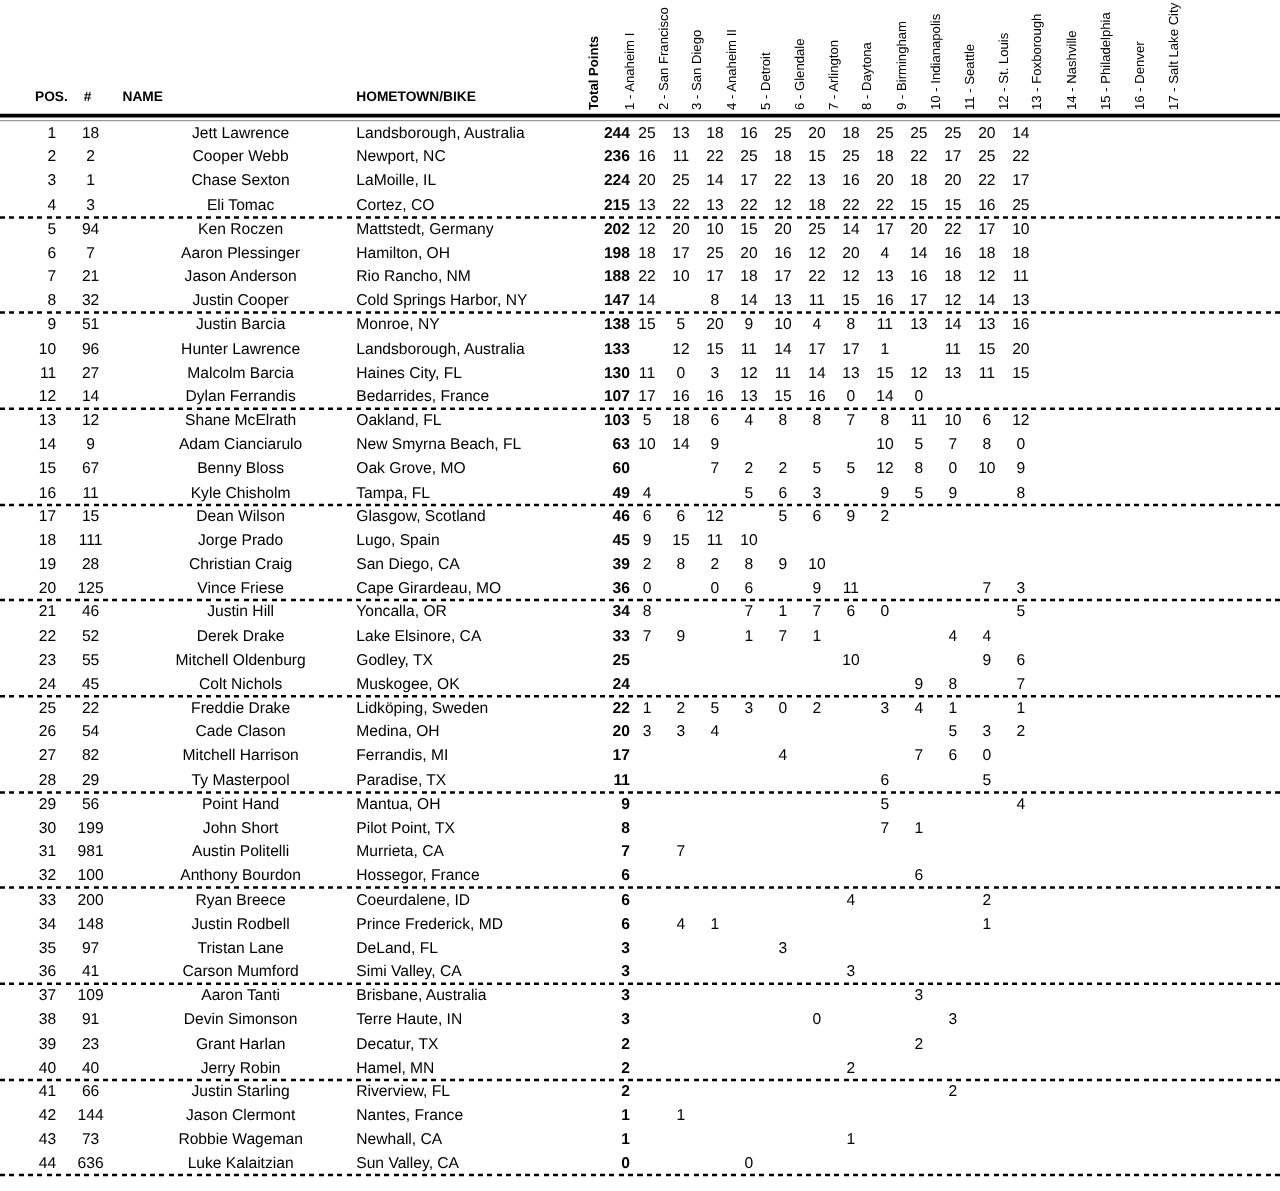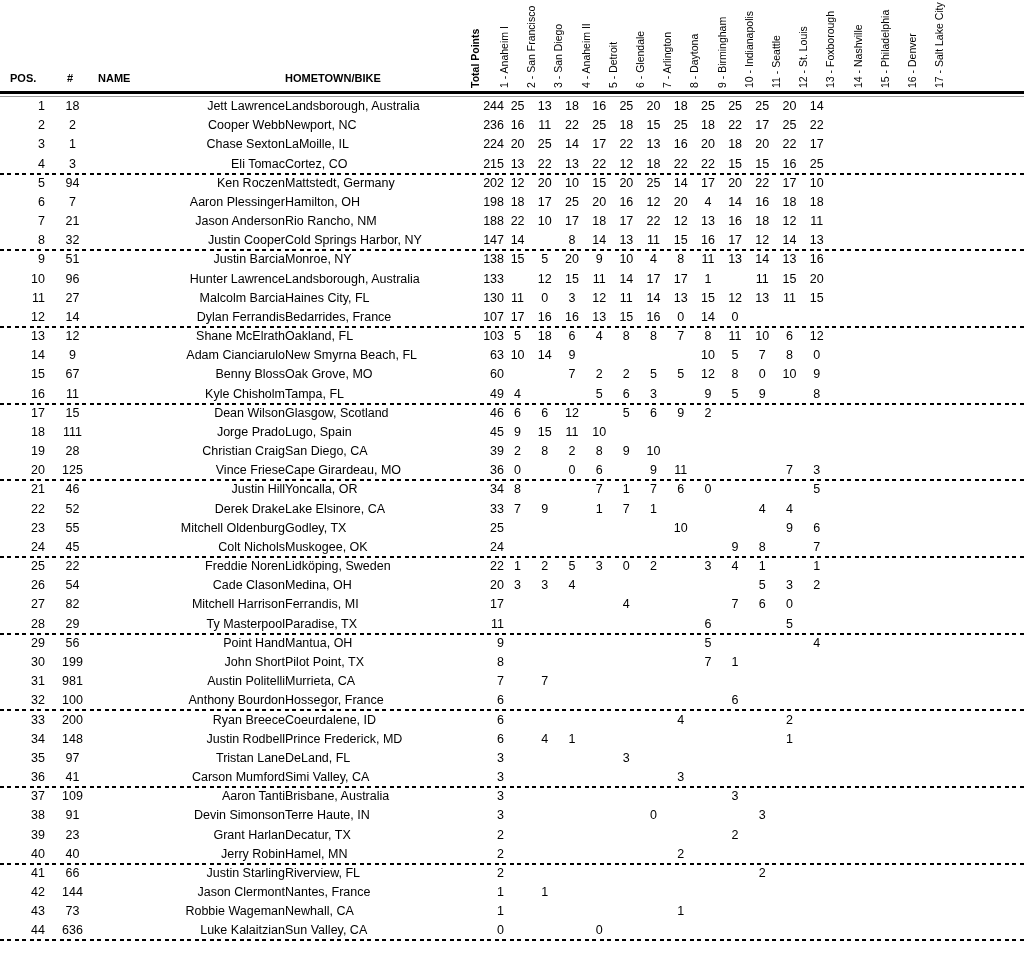--- a/index.html
+++ b/index.html
@@ -23,36 +23,36 @@
   table.standings{
     position:absolute;left:0;top:97px;width:1024px;
     border-collapse:collapse;table-layout:fixed;
   }
   table.standings td{
     padding:0;height:19.17px;line-height:19.17px;
     white-space:nowrap;overflow:hidden;font-size:12.5px;
   }
   td.pos{text-align:right;padding-right:7px;font-size:13px;}
   td.num{text-align:center;font-size:13px;}
-  td.name{text-align:right;font-size:13.5px;}
+  td.name{text-align:center;font-size:13.5px;}
   td.hometown{text-align:left;font-size:10px;}
-  td.total{text-align:right;padding-right:7px;font-size:13px;font-weight:normal;}
+  td.total{text-align:right;padding-right:7px;font-size:13px;font-weight:bold;}
   td.round{text-align:center;font-size:12.5px;}
   
   .dash{
     position:absolute;left:0;width:1024px;height:2px;pointer-events:none;
     background:repeating-linear-gradient(90deg,#000 0 4px,transparent 4px 7.5px);
   }
 </style>
 </head>
 <body>
 
 <div id="canvas">
 
-  <div class="col-head" style="left:10px">POS.</div>
+  <div class="col-head" style="left:28px">POS.</div>
   <div class="col-head" style="left:67px">#</div>
   <div class="col-head" style="left:98px">NAME</div>
   <div class="col-head" style="left:285px">HOMETOWN/BIKE</div>
 
   <div class="rot bold" style="left:482px">Total Points</div>
 
   <div id="round-headers">
       <div class="rot" style="left: 511px;">1 - Anaheim I</div>
       <div class="rot" style="left: 538.2px;">2 - San Francisco</div>
       <div class="rot" style="left: 565.4px;">3 - San Diego</div>
@@ -698,21 +698,21 @@
           <td class="round"></td>
           <td class="round"></td>
           <td class="round"></td>
           <td class="round"></td>
           <td class="round"></td>
           <td class="filler"></td>
         </tr>
         <tr>
           <td class="pos">25</td>
           <td class="num">22</td>
-          <td class="name">Freddie Noren</td>
+          <td class="name">Freddie Drake</td>
           <td class="hometown">Lidköping, Sweden</td>
           <td class="total">22</td>
           <td class="round">1</td>
           <td class="round">2</td>
           <td class="round">5</td>
           <td class="round">3</td>
           <td class="round">0</td>
           <td class="round">2</td>
           <td class="round"></td>
           <td class="round">3</td>

